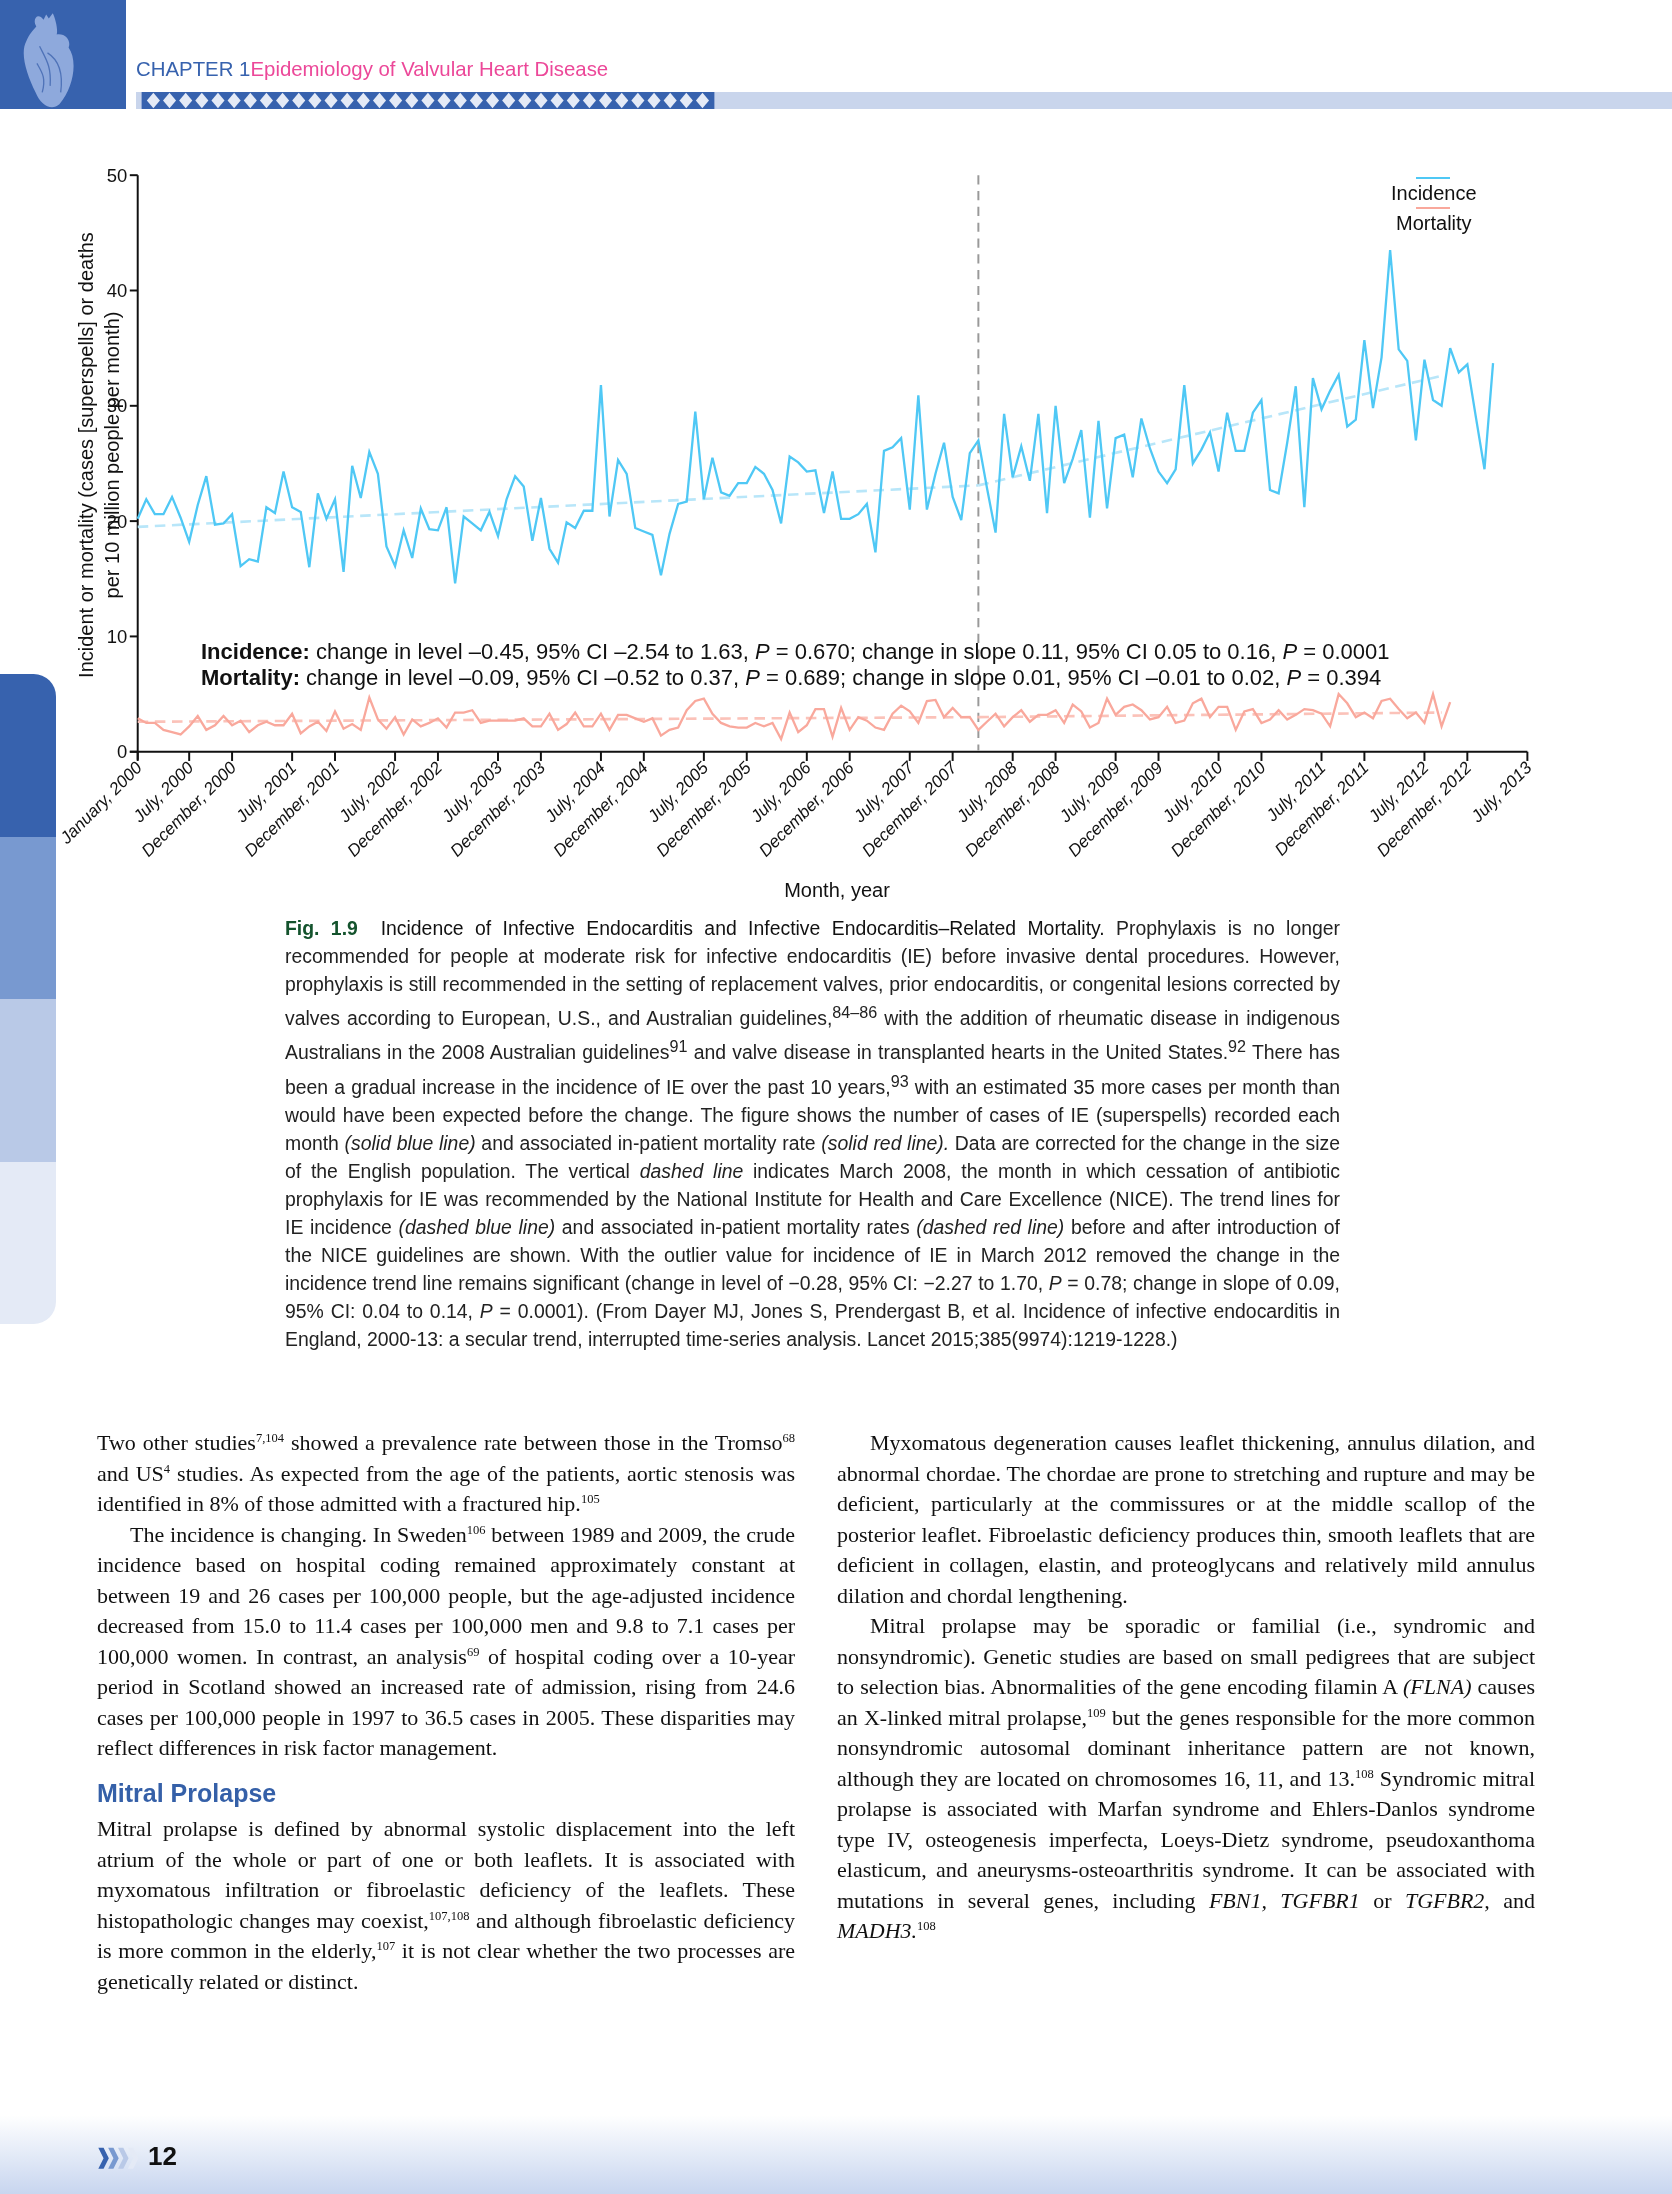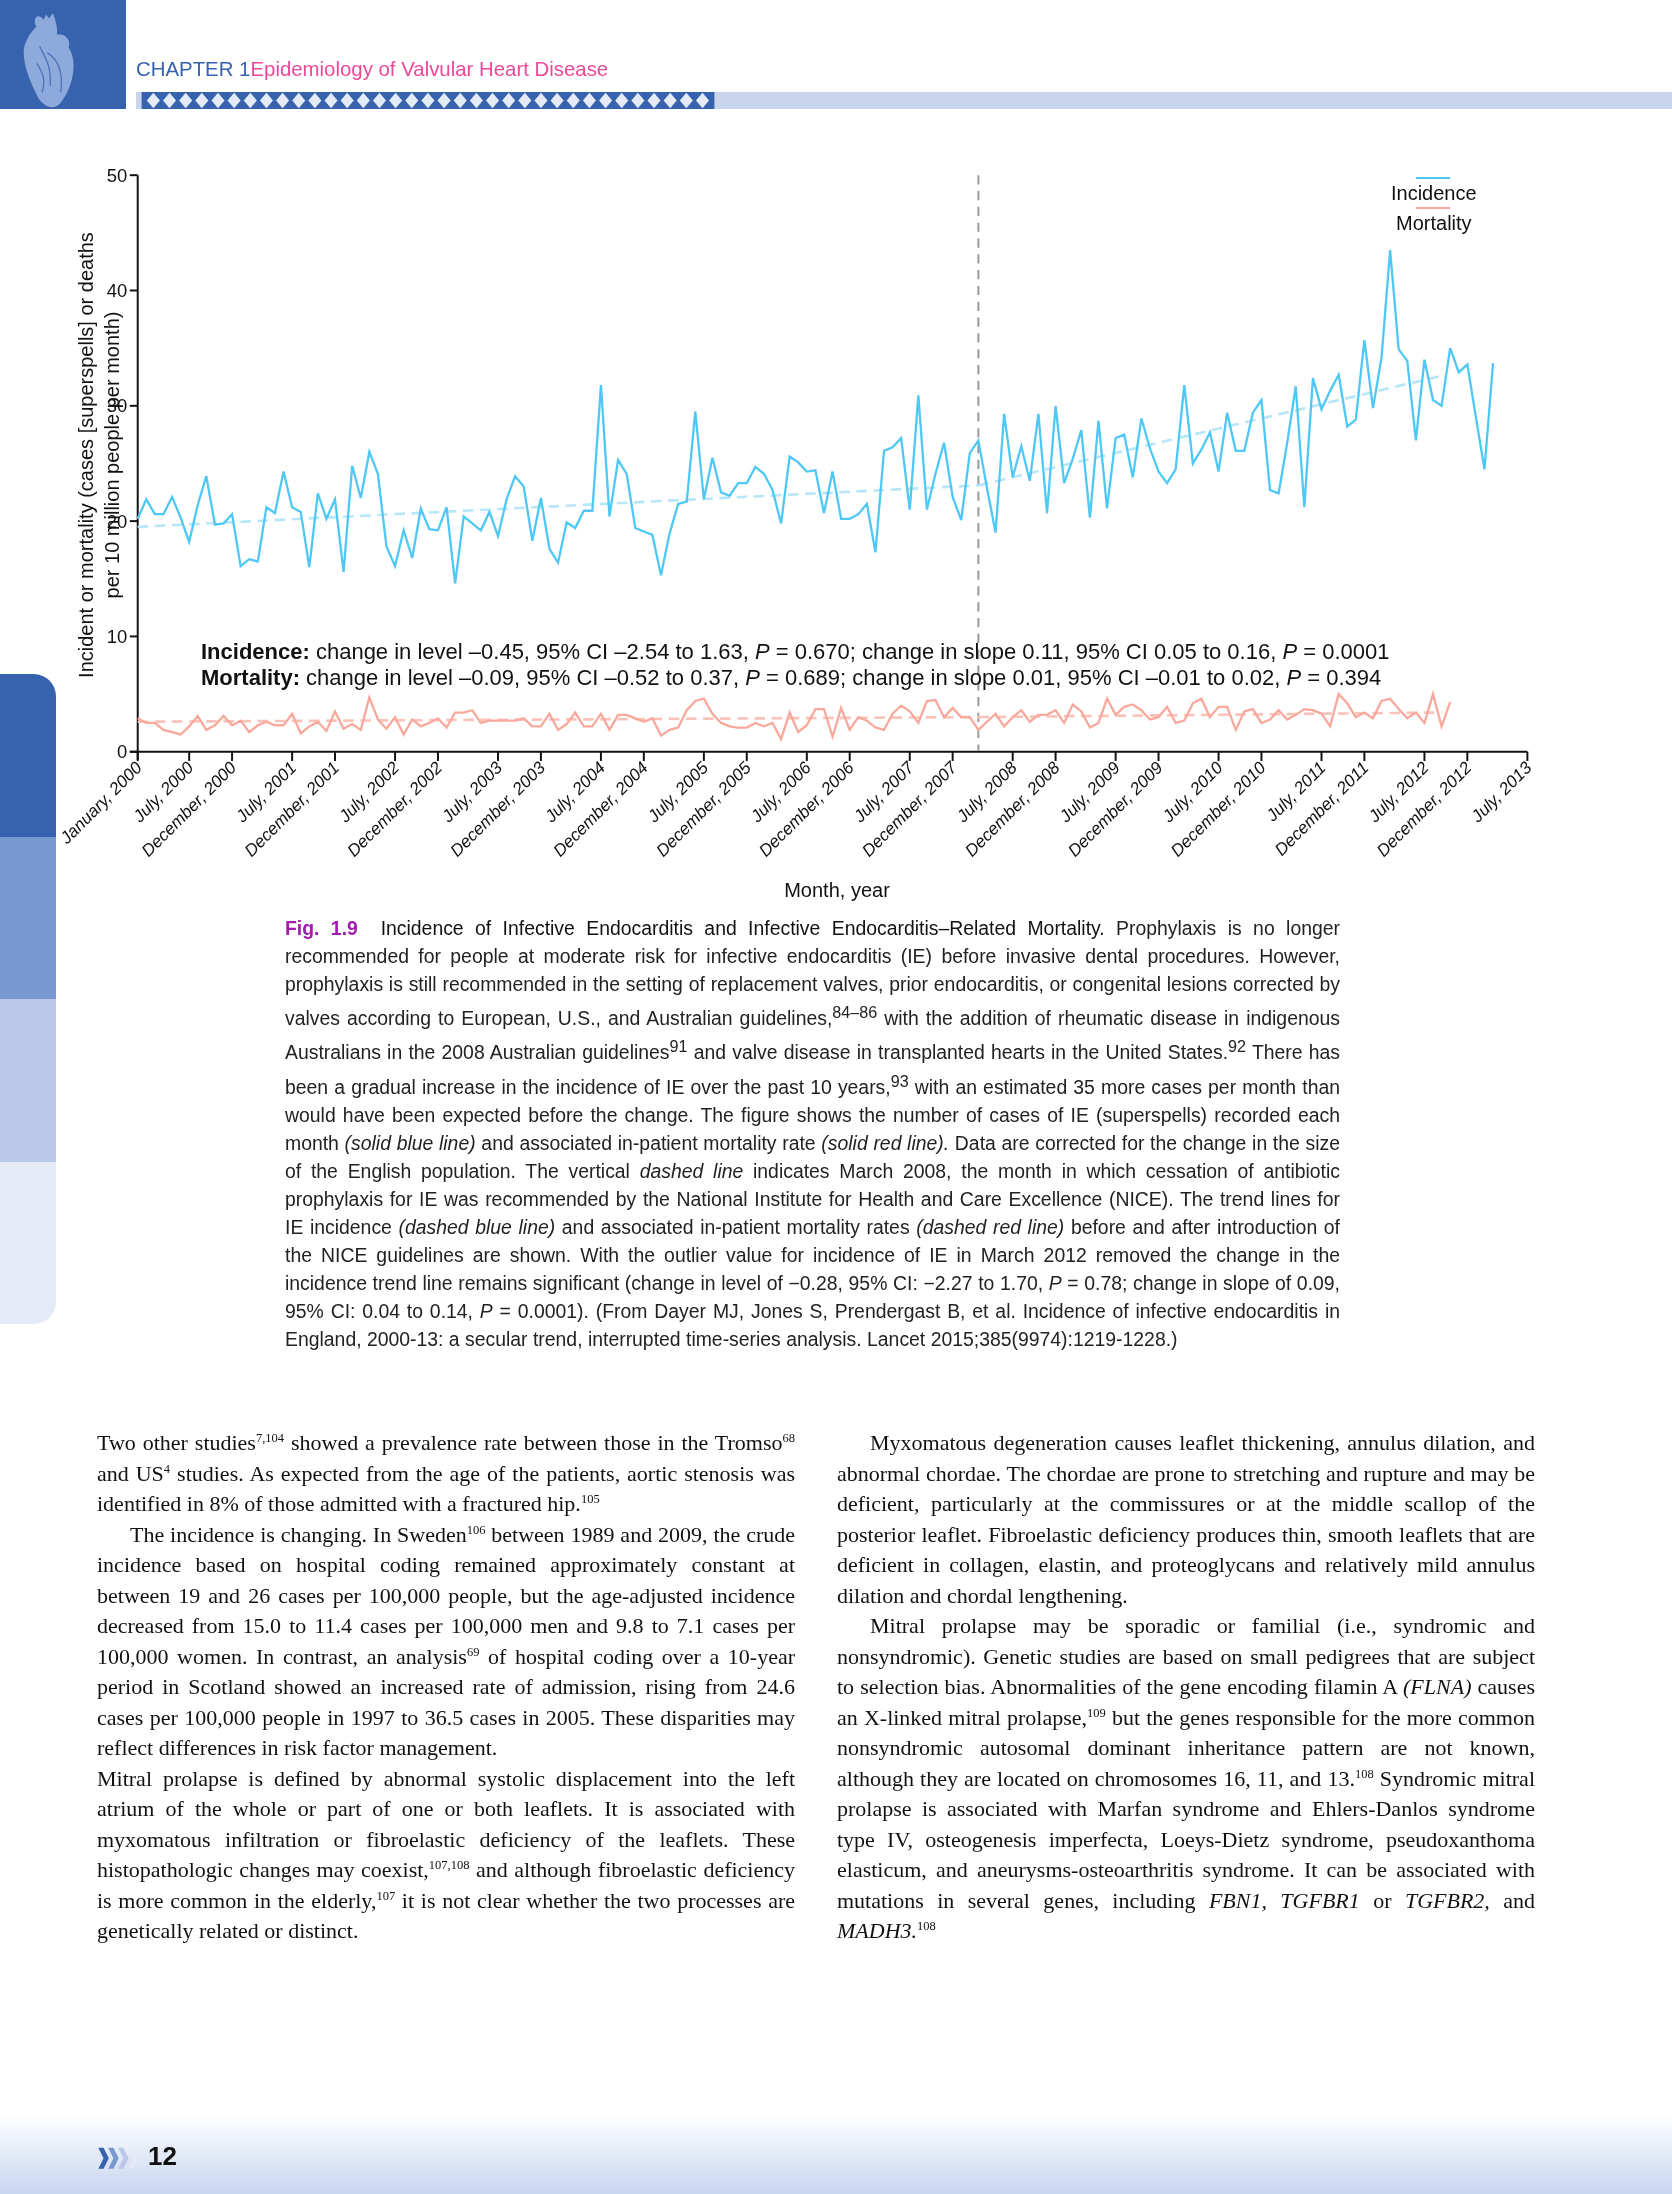--- a/index.html
+++ b/index.html
@@ -22,21 +22,21 @@
           font-size:20px;text-align:center;line-height:26px;white-space:nowrap;}
   .xlabel{position:absolute;left:837px;top:879px;transform:translateX(-50%);font-size:20px;}
   .annot{position:absolute;left:201px;font-size:22px;white-space:nowrap;}
   .annot b{font-weight:bold;}
   .legend{position:absolute;left:1391px;top:177px;font-size:20px;line-height:28px;}
   .legend .row{display:flex;align-items:center;flex-direction:column;}
   .legend .sw{display:inline-block;width:34px;height:2px;margin-right:2.6px;}
   
   .caption{position:absolute;left:285px;top:914px;width:1055px;font-size:19.4px;line-height:28px;
            text-align:justify;font-family:"Liberation Sans", sans-serif;color:#222;}
-  .caption .fig{color:#a21caf;font-weight:bold;}
+  .caption .fig{color:#14532d;font-weight:bold;}
   
   .col{position:absolute;top:1428px;width:698px;font-family:"Liberation Serif", serif;
        font-size:22px;line-height:30.5px;text-align:justify;color:#111;}
   .col p{margin:0;}
   .col p.ind{text-indent:33px;}
   .col sup{font-size:12.5px;line-height:0;}
   .col h2{font-family:"Liberation Sans", sans-serif;font-weight:bold;color:#3560a8;font-size:25px;
           margin:14px 0 6.6px 0;line-height:30px;}
   .left{left:97px;}
   .right{left:837px;}
@@ -523,20 +523,21 @@
 </div>
 
 <div class="caption">
   <span class="fig">Fig. 1.9</span>&nbsp;
   <span style="font-weight:normal;color:#111">Incidence of Infective Endocarditis and Infective Endocarditis–Related Mortality.</span><span> Prophylaxis is no longer recommended for people at moderate risk for infective endocarditis (IE) before invasive dental procedures. However, prophylaxis is still recommended in the setting of replacement valves, prior endocarditis, or congenital lesions corrected by valves according to European, U.S., and Australian guidelines,</span><sup>84–86</sup><span> with the addition of rheumatic disease in indigenous Australians in the 2008 Australian guidelines</span><sup>91</sup><span> and valve disease in transplanted hearts in the United States.</span><sup>92</sup><span> There has been a gradual increase in the incidence of IE over the past 10 years,</span><sup>93</sup><span> with an estimated 35 more cases per month than would have been expected before the change. The figure shows the number of cases of IE (superspells) recorded each month </span><i>(solid blue line)</i><span> and associated in-patient mortality rate </span><i>(solid red line).</i><span> Data are corrected for the change in the size of the English population. The vertical </span><i>dashed line</i><span> indicates March 2008, the month in which cessation of antibiotic prophylaxis for IE was recommended by the National Institute for Health and Care Excellence (NICE). The trend lines for IE incidence </span><i>(dashed blue line)</i><span> and associated in-patient mortality rates </span><i>(dashed red line)</i><span> before and after introduction of the NICE guidelines are shown. With the outlier value for incidence of IE in March 2012 removed the change in the incidence trend line remains significant (change in level of −0.28, 95% CI: −2.27 to 1.70, </span><i>P</i><span> = 0.78; change in slope of 0.09, 95% CI: 0.04 to 0.14, </span><i>P</i><span> = 0.0001). (From Dayer MJ, Jones S, Prendergast B, et al. Incidence of infective endocarditis in England, 2000-13: a secular trend, interrupted time-series analysis. Lancet 2015;385(9974):1219-1228.)</span>
 </div>
 
 <div class="col left">
   <p><span>Two other studies</span><sup>7,104</sup><span> showed a prevalence rate between those in the Tromso</span><sup>68</sup><span> and US</span><sup>4</sup><span> studies. As expected from the age of the patients, aortic stenosis was identified in 8% of those admitted with a fractured hip.</span><sup>105</sup></p>
   <p class="ind"><span>The incidence is changing. In Sweden</span><sup>106</sup><span> between 1989 and 2009, the crude incidence based on hospital coding remained approximately constant at between 19 and 26 cases per 100,000 people, but the age-adjusted incidence decreased from 15.0 to 11.4 cases per 100,000 men and 9.8 to 7.1 cases per 100,000 women. In contrast, an analysis</span><sup>69</sup><span> of hospital coding over a 10-year period in Scotland showed an increased rate of admission, rising from 24.6 cases per 100,000 people in 1997 to 36.5 cases in 2005. These disparities may reflect differences in risk factor management.</span></p>
+  <h2>Mitral Prolapse</h2>
   <p><span>Mitral prolapse is defined by abnormal systolic displacement into the left atrium of the whole or part of one or both leaflets. It is associated with myxomatous infiltration or fibroelastic deficiency of the leaflets. These histopathologic changes may coexist,</span><sup>107,108</sup><span> and although fibroelastic deficiency is more common in the elderly,</span><sup>107</sup><span> it is not clear whether the two processes are genetically related or distinct.</span></p>
 </div>
 
 <div class="col right">
   <p class="ind">Myxomatous degeneration causes leaflet thickening, annulus dilation, and abnormal chordae. The chordae are prone to stretching and rupture and may be deficient, particularly at the commissures or at the middle scallop of the posterior leaflet. Fibroelastic deficiency produces thin, smooth leaflets that are deficient in collagen, elastin, and proteoglycans and relatively mild annulus dilation and chordal lengthening.</p>
   <p class="ind"><span>Mitral prolapse may be sporadic or familial (i.e., syndromic and nonsyndromic). Genetic studies are based on small pedigrees that are subject to selection bias. Abnormalities of the gene encoding filamin A </span><i>(FLNA)</i><span> causes an X-linked mitral prolapse,</span><sup>109</sup><span> but the genes responsible for the more common nonsyndromic autosomal dominant inheritance pattern are not known, although they are located on chromosomes 16, 11, and 13.</span><sup>108</sup><span> Syndromic mitral prolapse is associated with Marfan syndrome and Ehlers-Danlos syndrome type IV, osteogenesis imperfecta, Loeys-Dietz syndrome, pseudoxanthoma elasticum, and aneurysms-osteoarthritis syndrome. It can be associated with mutations in several genes, including </span><i>FBN1, TGFBR1</i><span> or </span><i>TGFBR2,</i><span> and </span><i>MADH3.</i><sup>108</sup></p>
 </div>
 
 <div class="footer"></div>
 <svg class="chev" width="46" height="22.4" viewBox="0 0 70 34">

